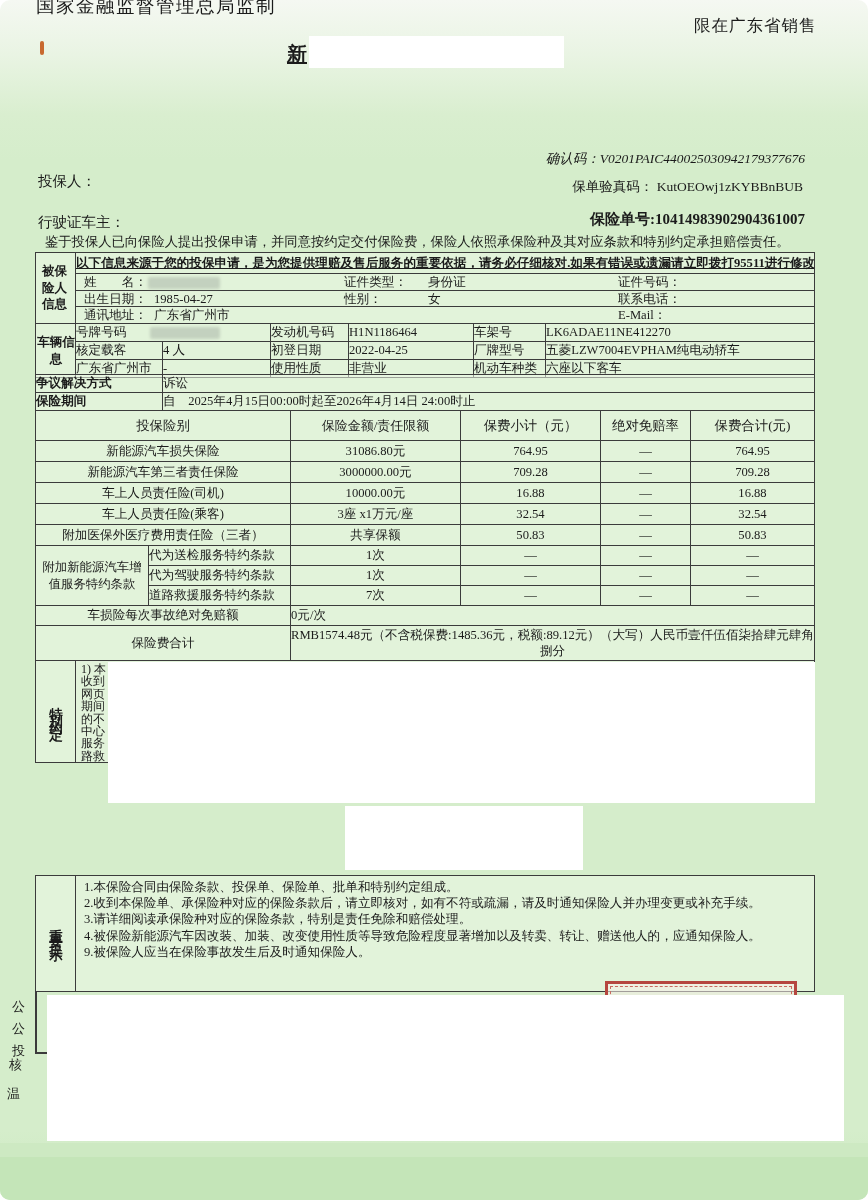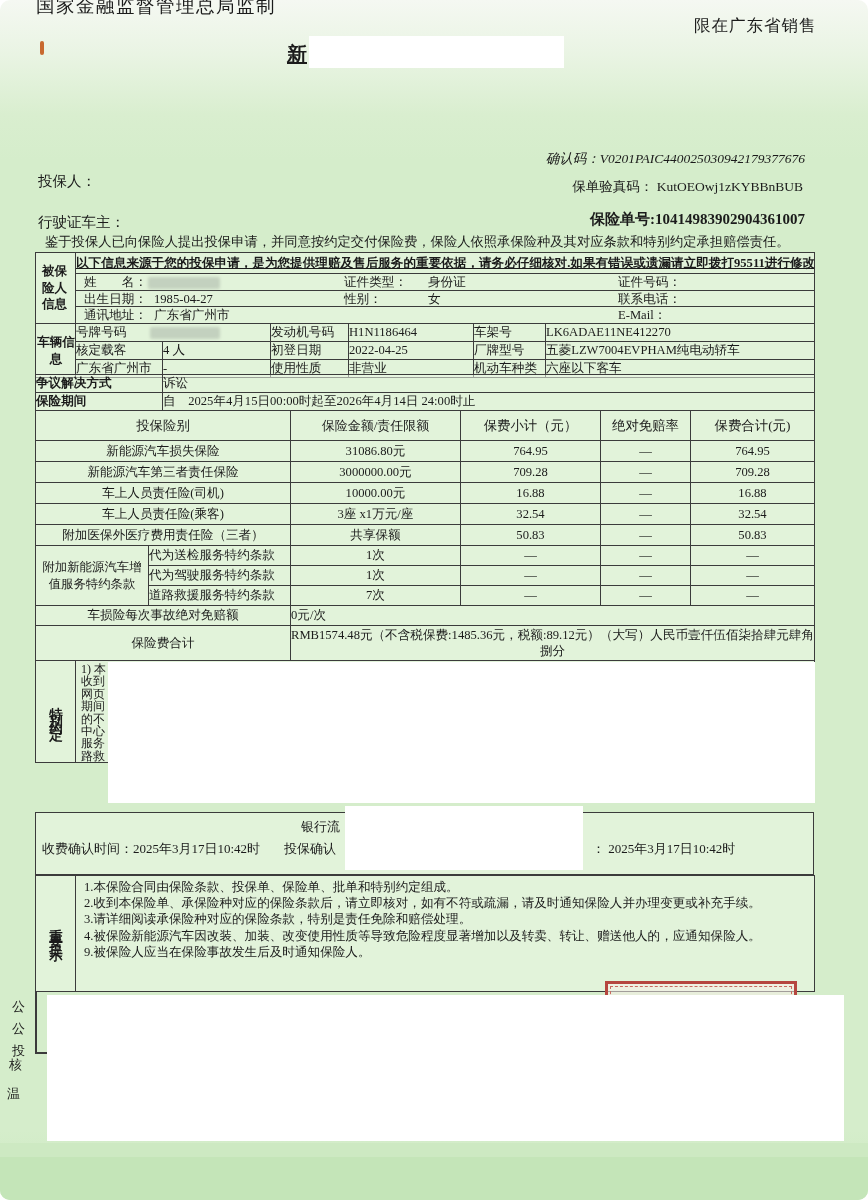--- a/index.html
+++ b/index.html
@@ -265,36 +265,20 @@
         <div class="frag">期间</div>
         <div class="frag">的不</div>
         <div class="frag">中心</div>
         <div class="frag">服务</div>
         <div class="frag">路救</div>
       </td>
     </tr>
   </tbody>
     </table>
 
-  <table class="grid" style="left:35px;top:812px;width:779px;height:63px;">
-    <tbody>
-        <tr>
-          <td class="rel" style="height:61px;">
-      <span style="position:absolute;left:265px;top:5px;font-size:13px;">银行流</span>
-      <span style="position:absolute;left:6px;top:27px;font-size:13px;">
-        <span>收费确认时间：</span><span>2025年3月17日10:42时</span>
-      </span>
-      <span style="position:absolute;left:248px;top:27px;font-size:13px;">投保确认</span>
-      <span style="position:absolute;left:556px;top:27px;font-size:13px;">
-        <span>：</span>&nbsp;<span>2025年3月17日10:42时</span>
-      </span>
-    </td>
-        </tr>
-  </tbody>
-    </table>
 
   <table class="grid" style="left:35px;top:875px;width:779px;height:117px;">
     <colgroup>
         <col style="width:40px">
         <col style="width:739px">
       </colgroup>
     <tbody>
         <tr>
       <td class="vertlab"><span class="vert">重要提示</span></td>
       <td style="vertical-align:top;padding:3px 6px 0 8px;">

